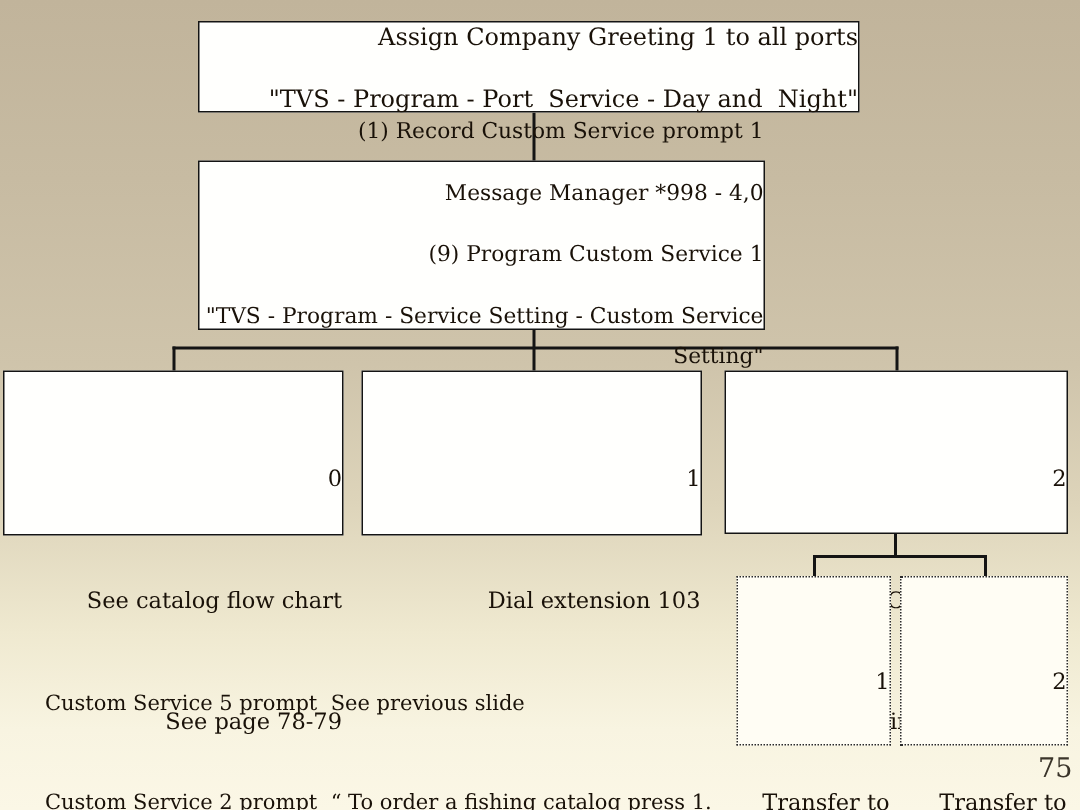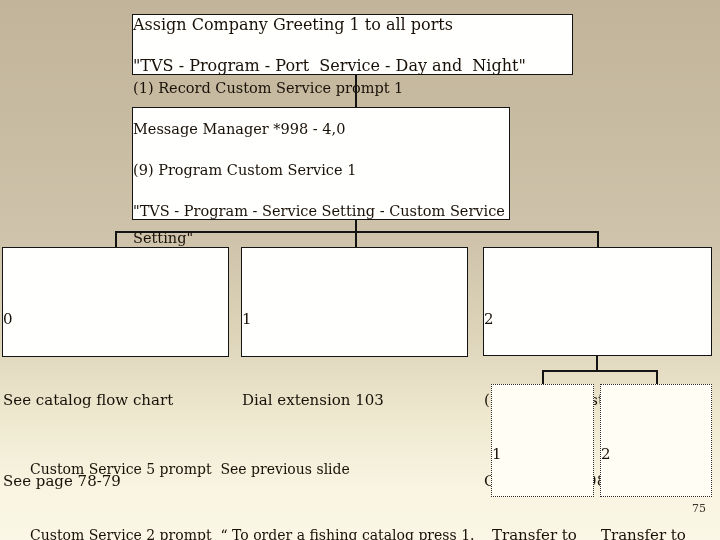--- a/index.html
+++ b/index.html
@@ -11,21 +11,21 @@
       #c1b49b 0%, #c7bba2 22%, #cfc4ab 45%,
       #ddd4ba 62%, #efe9d0 78%, #f8f4e1 90%, #fbf7e6 100%);
     font-family:"DejaVu Serif","Liberation Serif",serif;
     color:#191108;
   }
   .box{
     position:absolute;
     background:#fffffd;
     border:1.6px solid #141414;
     box-sizing:border-box;
-    text-align:left;
+    text-align:right;
     font-size:15px;
     line-height:27px;
     white-space:pre-wrap;
     padding-top:4px;
     gap:14px;
   }
   .box.centered{display:flex;flex-direction:column;justify-content:center;padding-top:0;}
   .box.assign{font-size:16px;line-height:27px;}
   .box.program{font-size:14.5px;line-height:27px;}
   .box.dashed{
@@ -39,21 +39,21 @@
   .notes{
     position:absolute;
     left:30px;top:414px;width:462px;
     font-size:14px;line-height:22px;
     white-space:pre-wrap;
     text-align:left;
   }
   .page-number{
     position:absolute;
     left:692px;top:502px;
-    font-size:11px;
+    font-size:18px;
     color:#3a342a;
   }
 </style>
 </head>
 <body>
 
 <div class="slide">
 
   <div class="conn v" style="left:355px;top:75px;height:33px"></div>
   <div class="conn v" style="left:355px;top:220px;height:28px"></div>

